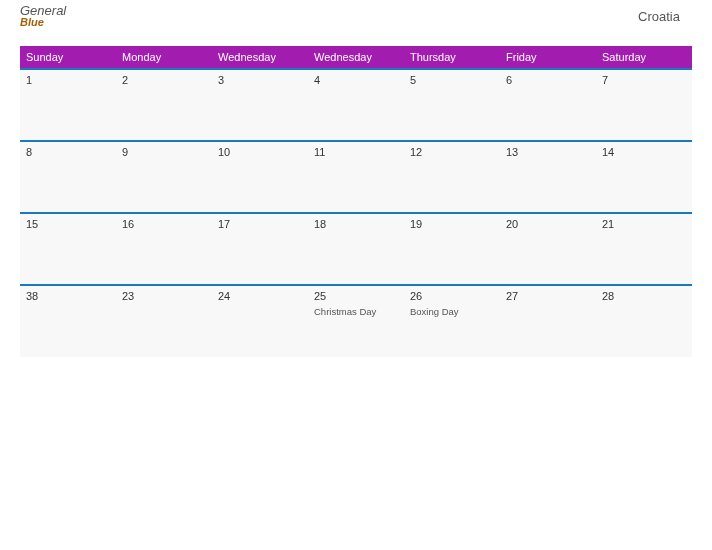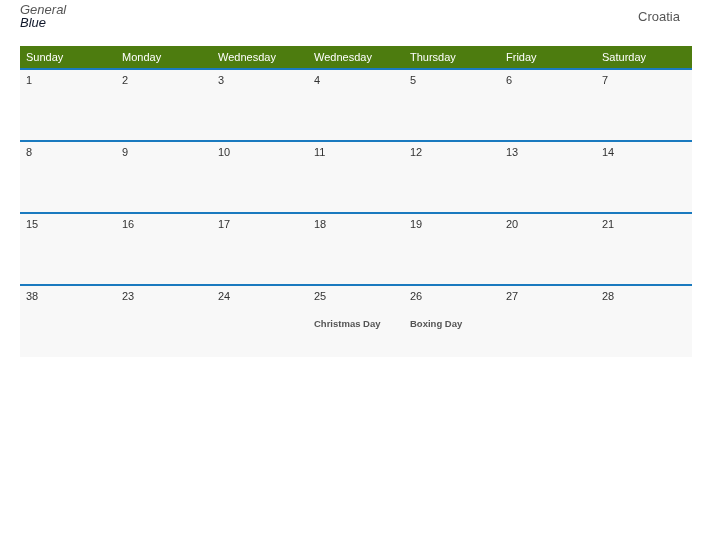--- a/index.html
+++ b/index.html
@@ -31,45 +31,45 @@
       display: flex;
       flex-direction: column;
       line-height: 1;
     }
     .logo-general {
       font-size: 13px;
       color: #555;
       font-style: italic;
     }
     .logo-blue {
-      font-size: 13px;
-      color: #0f172a;
+      font-size: 11px;
+      color: #a16207;
       font-style: italic;
-      font-weight: normal;
+      font-weight: bold;
     }
     .title {
       font-size: 30px;
       font-weight: normal;
       color: #333;
       text-align: center;
     }
     .country {
       position: absolute;
       right: 12px;
       top: 50%;
       transform: translateY(-50%);
       font-size: 13px;
       color: #555;
     }
     .calendar {
       width: 100%;
       border-collapse: collapse;
     }
     .calendar thead tr {
-      background-color: #4d7c0f;
+      background-color: #a21caf;
     }
     .calendar thead th {
       color: #fff;
       font-size: 11px;
       font-weight: normal;
       padding: 5px 6px;
       text-align: left;
       width: calc(100% / 7);
     }
     .calendar tbody tr {
@@ -90,22 +90,21 @@
     .day-number {
       display: block;
       font-size: 11px;
       color: #333;
       margin-bottom: 2px;
     }
     .holiday {
       display: block;
       font-size: 9.5px;
       color: #555;
-      margin-top: 16px;
-      font-weight: bold;
+      margin-top: 4px;
     }
   </style>
 </head>
 <body>
 
 <div class="page">
   <div class="header">
     <div class="logo">
       <span class="logo-general">General</span>
       <span class="logo-blue">Blue</span>

